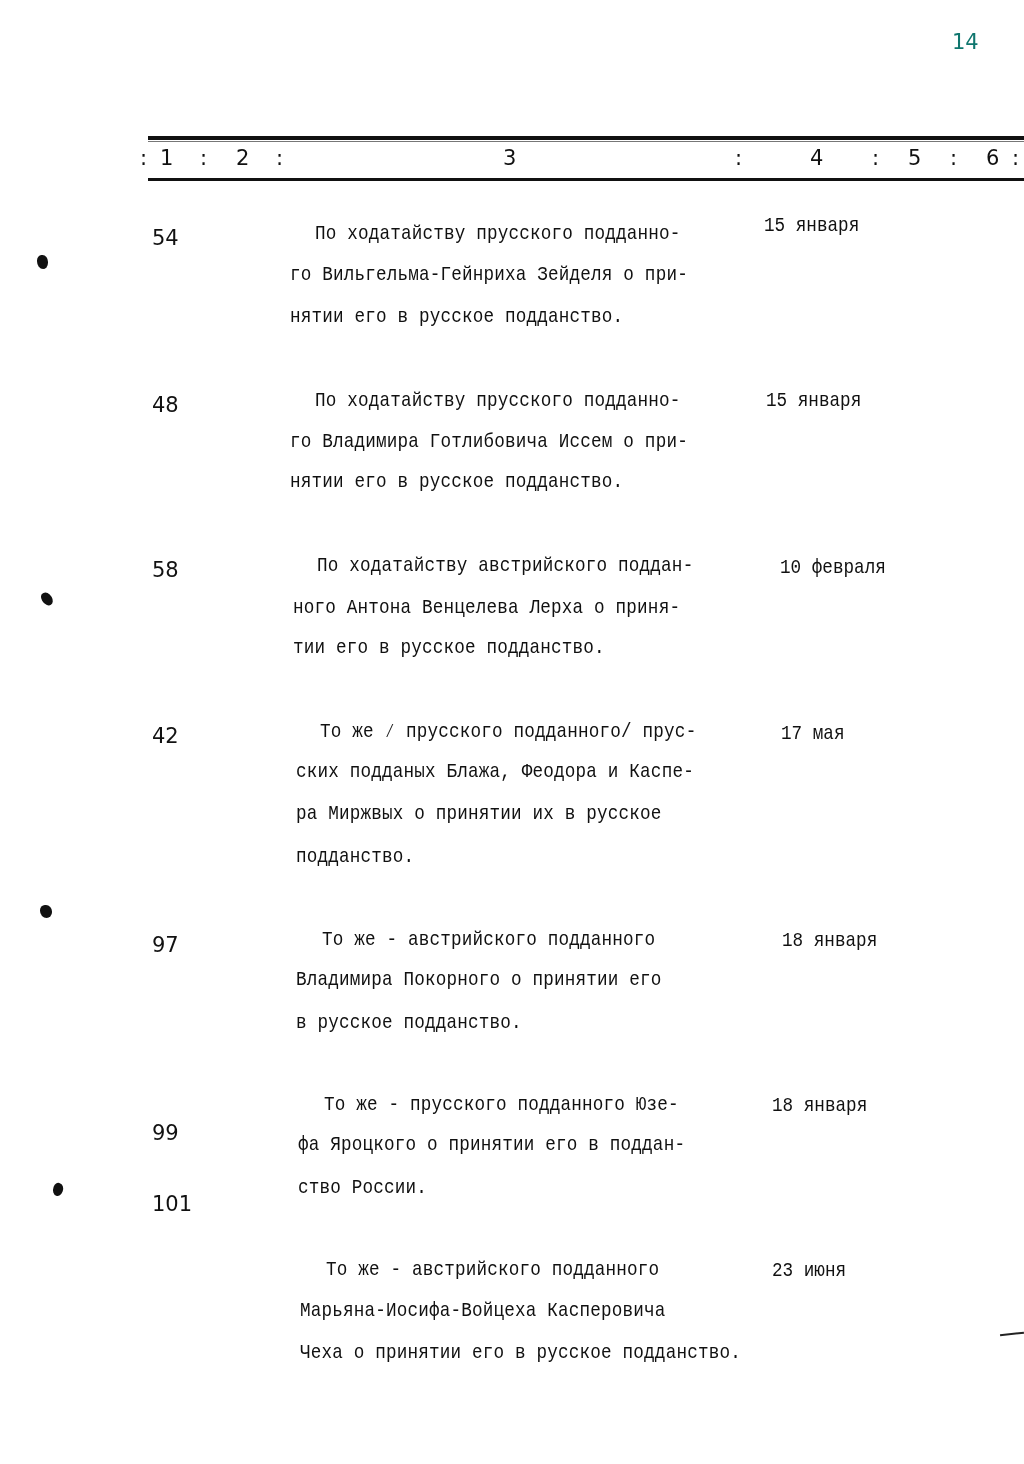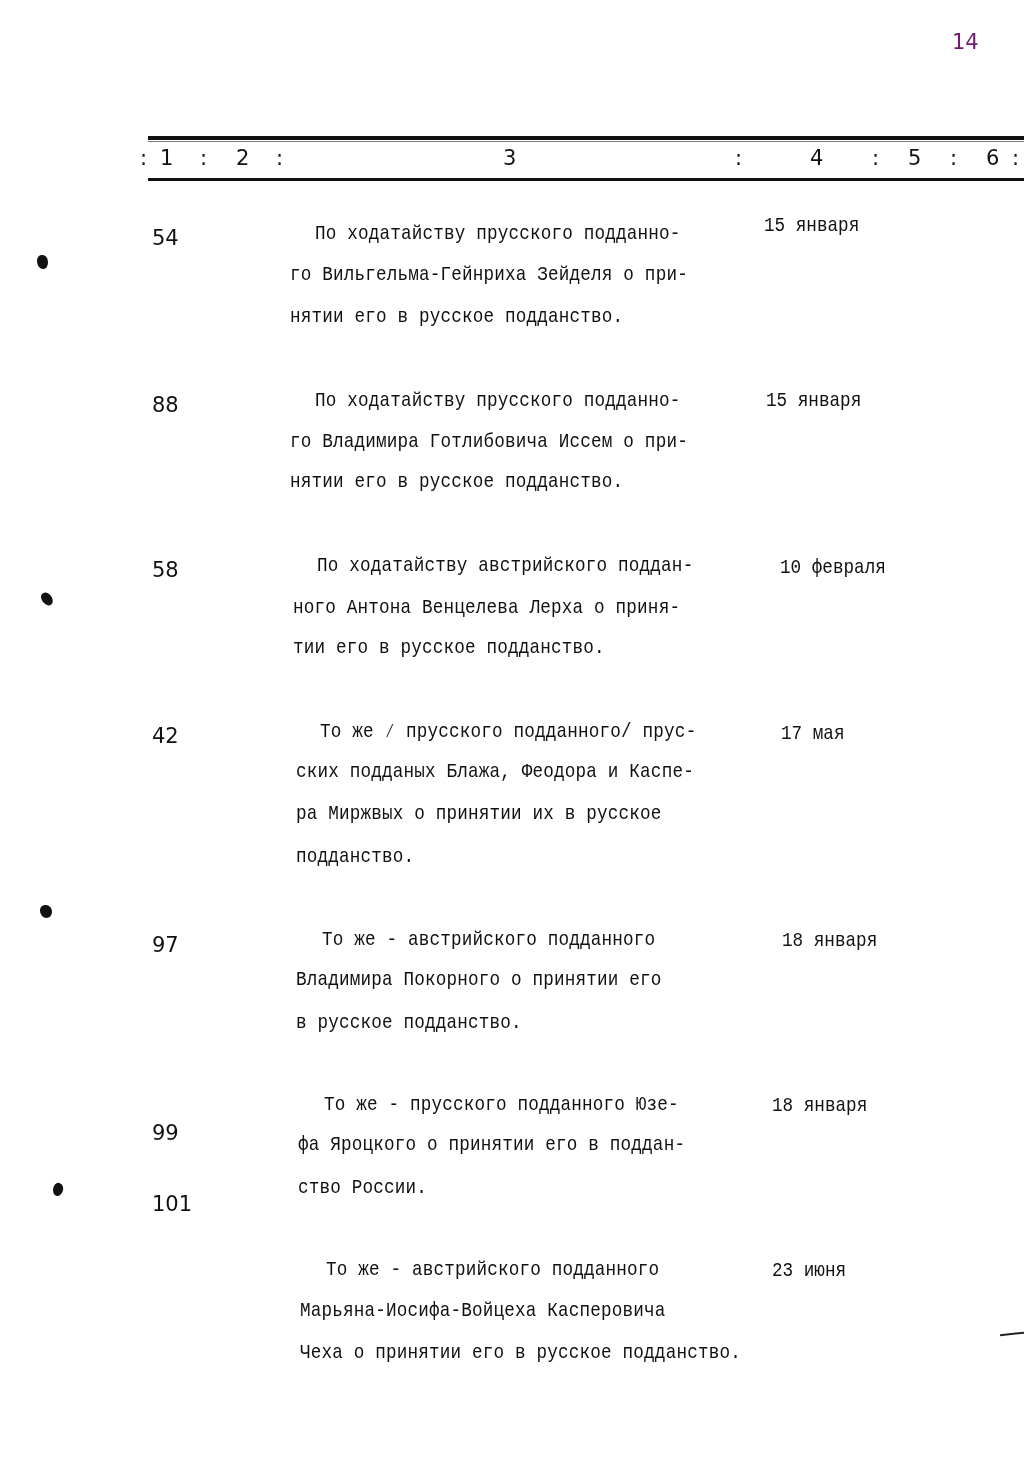--- a/index.html
+++ b/index.html
@@ -2,21 +2,21 @@
 <html><head>
 <meta charset="utf-8">
 <style>
   html, body { margin: 0; padding: 0; }
   body {
     width: 1024px; height: 1464px; background: #ffffff; position: relative; overflow: hidden;
     font-family: "Liberation Mono", "DejaVu Sans Mono", monospace; color: #111;
   }
   .page-number {
     position: absolute; left: 952px; top: 30px;
-    font-family: "DejaVu Sans", sans-serif; font-size: 21px; color: #701a75;
+    font-family: "DejaVu Sans", sans-serif; font-size: 21px; color: #0f766e;
   }
   .rule { position: absolute; left: 148px; width: 876px; background: #111; }
   .rule.top { top: 136px; height: 4px; }
   .rule.top2 { top: 141px; height: 1px; background:#777; }
   .rule.bottom { top: 178px; height: 3px; }
   .col-header {
     position: absolute; top: 146px; font-family: "DejaVu Sans", sans-serif; font-size: 21px; color:#111;
   }
   .entry { position: absolute; left: 0; width: 1024px; }
   .entry-num {
@@ -61,21 +61,21 @@
 
 <div class="entry" style="top:0">
   <span class="entry-num" style="top:226px">54</span>
   <span class="entry-line" style="left:315px; top:222px">По ходатайству прусского подданно-</span>
   <span class="entry-line" style="left:290px; top:263px">го Вильгельма-Гейнриха Зейделя о при-</span>
   <span class="entry-line" style="left:290px; top:305px">нятии его в русское подданство.</span>
   <span class="entry-date" style="left:764px; top:214px">15 января</span>
 </div>
 
 <div class="entry" style="top:0">
-  <span class="entry-num" style="top:393px">88</span>
+  <span class="entry-num" style="top:393px">48</span>
   <span class="entry-line" style="left:315px; top:389px">По ходатайству прусского подданно-</span>
   <span class="entry-line" style="left:290px; top:430px">го Владимира Готлибовича Иссем о при-</span>
   <span class="entry-line" style="left:290px; top:470px">нятии его в русское подданство.</span>
   <span class="entry-date" style="left:766px; top:389px">15 января</span>
 </div>
 
 <div class="entry" style="top:0">
   <span class="entry-num" style="top:558px">58</span>
   <span class="entry-line" style="left:317px; top:554px">По ходатайству австрийского поддан-</span>
   <span class="entry-line" style="left:293px; top:596px">ного Антона Венцелева Лерха о приня-</span>

